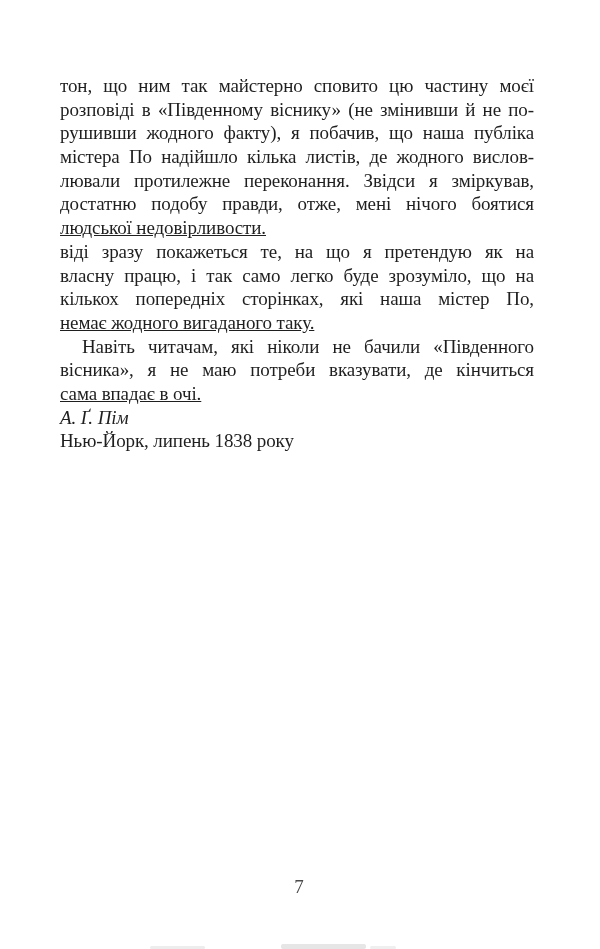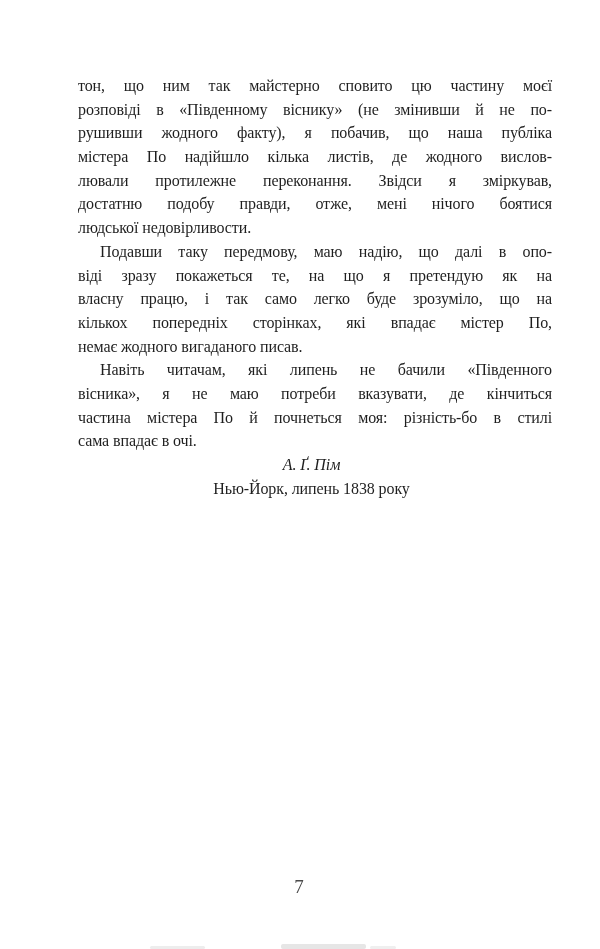--- a/index.html
+++ b/index.html
@@ -11,45 +11,46 @@
     position: relative;
     width: 600px;
     height: 949px;
     background: #ffffff;
     overflow: hidden;
     font-family: "Liberation Serif", "DejaVu Serif", serif;
     color: #1f1f1f;
   }
   .body-text {
     position: absolute;
-    left: 78px;
+    left: 60px;
     top: 74px;
     width: 474px;
-    font-size: 16px;
+    font-size: 19px;
     line-height: 23.7px;
     letter-spacing: -0.1px;
   }
   .paragraph { margin: 0; padding: 0; }
   .line {
     text-align: justify;
     text-align-last: justify;
     text-justify: inter-word;
     height: 23.7px;
     overflow: visible;
     white-space: normal;
   }
   .line.para-end {
     text-align: left;
     text-align-last: left;
+    text-decoration: underline;
   }
   .line.para-start {
     text-indent: 22px;
   }
   .sig-block {
-    text-align: center;
+    text-align: left;
     padding-right: 7px;
   }
   .sig-name {
     font-style: italic;
     height: 23.7px;
   }
   .sig-date {
     height: 23.7px;
   }
   .page-number {
@@ -83,31 +84,29 @@
       <div class="line">тон, що ним так майстерно сповито цю частину моєї</div>
       <div class="line">розповіді в «Південному віснику» (не змінивши й не по-</div>
       <div class="line">рушивши жодного факту), я побачив, що наша публіка</div>
       <div class="line">містера По надійшло кілька листів, де жодного вислов-</div>
       <div class="line">лювали протилежне переконання. Звідси я зміркував,</div>
       <div class="line">достатню подобу правди, отже, мені нічого боятися</div>
       <div class="line para-end">людської недовірливости.</div>
     </div>
 
     <div class="paragraph">
-      <div class="line para-start">Подавши таку передмову, маю надію, що далі в опо-</div>
       <div class="line">віді зразу покажеться те, на що я претендую як на</div>
       <div class="line">власну працю, і так само легко буде зрозуміло, що на</div>
-      <div class="line">кількох попередніх сторінках, які впадає містер По,</div>
-      <div class="line para-end">немає жодного вигаданого писав.</div>
+      <div class="line">кількох попередніх сторінках, які наша містер По,</div>
+      <div class="line para-end">немає жодного вигаданого таку.</div>
     </div>
 
     <div class="paragraph">
-      <div class="line para-start">Навіть читачам, які липень не бачили «Південного</div>
+      <div class="line para-start">Навіть читачам, які ніколи не бачили «Південного</div>
       <div class="line">вісника», я не маю потреби вказувати, де кінчиться</div>
-      <div class="line">частина містера По й почнеться моя: різність-бо в стилі</div>
       <div class="line para-end">сама впадає в очі.</div>
     </div>
 
     <div class="sig-block">
       <div class="sig-name">А. Ґ. Пім</div>
       <div class="sig-date">Нью-Йорк, липень 1838 року</div>
     </div>
 
   </div>
 

